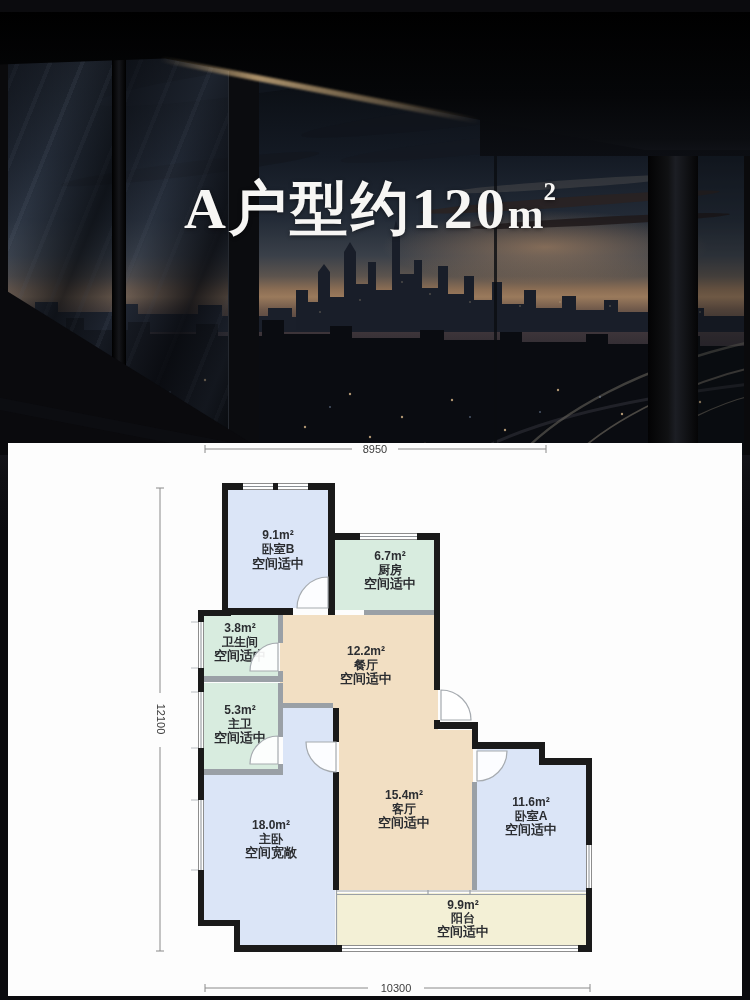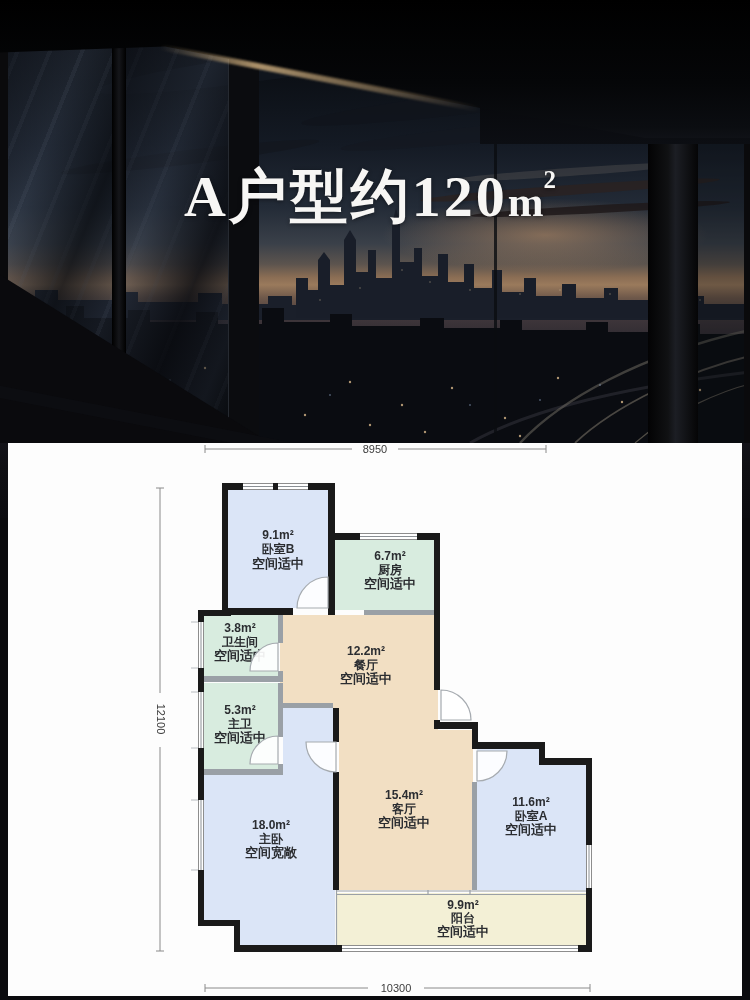--- a/index.html
+++ b/index.html
@@ -1,20 +1,20 @@
 <!DOCTYPE html>
 <html><head>
 <meta charset="utf-8">
 <style>
   html,body{margin:0;padding:0;background:#08090c;}
   .stage{position:relative;width:750px;height:1000px;overflow:hidden;background:#0b0b0e;
          font-family:"Liberation Sans","DejaVu Sans",sans-serif;}
 
   
-  .hero{position:absolute;left:0;top:0;width:750px;height:518px;overflow:hidden;
+  .hero{position:absolute;left:0;top:12px;width:750px;height:518px;overflow:hidden;
     background:linear-gradient(180deg,
       #05060a 0%, #0c1016 15%, #141a24 28%, #232b37 40%, #3a4049 47%,
       #5c544e 51%, #8a6d54 53.5%, #9a7a5c 55%, #6e584a 57.5%, #3c3439 62%,
       #26242c 68%, #191921 78%, #101014 90%, #0c0c10 100%);text-decoration:underline;}
   .glow{position:absolute;left:380px;top:198px;width:330px;height:74px;
     background:radial-gradient(ellipse at center,rgba(240,175,115,.42),rgba(240,175,115,0) 70%);}
   .cloud{position:absolute;border-radius:50%;}
   .skyline{position:absolute;left:0;top:190px;width:750px;height:253px;}
   .pane{position:absolute;top:0;height:443px;}
   .mullion{position:absolute;top:0;height:443px;}

